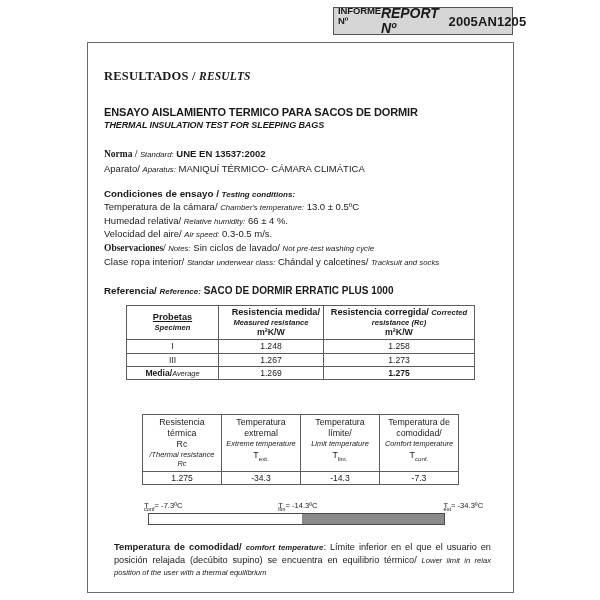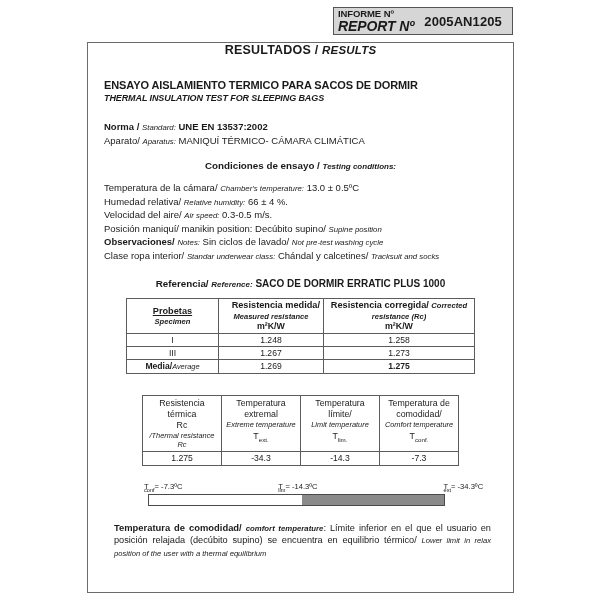--- a/index.html
+++ b/index.html
@@ -25,21 +25,21 @@
     height: 28px;
     border: 1px solid #555;
     background: #d6d6d6;
     display: flex;
     align-items: center;
     box-sizing: border-box;
     padding: 0 4px;
   }
   .report-no-labels {
     display: flex;
-    flex-direction: column;
+    flex-direction: row;
     justify-content: flex-start;
     line-height: 1.05;
   }
   .rn-es {
     font-size: 9.5px;
     font-weight: bold;
     letter-spacing: -0.1px;
   }
   .rn-en {
     font-size: 14px;
@@ -65,24 +65,25 @@
     background: #ffffff;
     box-sizing: border-box;
     overflow: hidden;
   }
   .page-inner {
     padding: 0 16px;
   }
 
   
   .results-title {
-    text-align: center;
     font-size: 12.5px;
     font-weight: bold;
+    margin-top: 26px;
     letter-spacing: 0.2px;
+    font-family: Liberation Serif, serif;
   }
   .results-title .en {
     font-style: italic;
     font-size: 11.5px;
   }
   .test-title {
     margin-top: 22px;
     font-size: 11px;
     font-weight: bold;
     line-height: 1.25;
@@ -96,38 +97,37 @@
     letter-spacing: -0.1px;
   }
 
   
   .spec-block { margin-top: 16px; }
   .spec-line {
     font-size: 9.5px;
     line-height: 1.42;
     white-space: nowrap;
   }
-  .k-es { font-weight: bold; }
+  .k-es { font-weight: bold; font-family: Liberation Serif, serif; }
   .k-en { font-style: italic; font-size: 7.8px; }
   .v { font-size: 9.5px; }
   .v-bold { font-weight: bold; font-size: 9.5px; }
   .v-en { font-style: italic; font-size: 7.8px; }
 
   .cond-head {
     font-size: 9.8px;
     font-weight: bold;
     margin-top: 13px;
-    margin-bottom: 10px;
-    text-align: center;
+    margin-bottom: 1px;
   }
   .cond-head .k-en { font-size: 8px; font-weight: bold; }
 
   
   .reference-line {
-    text-align: center;
+    text-align: left;
     margin-top: 16px;
     font-size: 9.8px;
     font-weight: bold;
   }
   .reference-line .k-en { font-size: 8px; font-weight: bold; }
   .reference-line .ref-val { font-size: 10px; font-weight: bold; }
 
   
   .tbl-wrap-1 {
     margin-top: 9px;
@@ -152,21 +152,21 @@
   .th-probetas { font-weight: bold; font-size: 9.2px; text-decoration: underline; }
   .cell-val { font-size: 8.6px; }
   .cell-val-bold { font-size: 8.8px; font-weight: bold; }
   .spec-id { text-align: right; font-size: 8.6px; padding-right: 6px; }
   .spec-id-c { text-align: center; font-size: 8.6px; }
   .media-cell { font-weight: bold; font-size: 8.8px; }
   .media-cell .k-en { font-style: italic; font-size: 7.4px; font-weight: normal; }
 
   
   .tbl-wrap-2 {
-    margin-top: 21px;
+    margin-top: 34px;
     padding: 0 38px 4px 38px;
   }
   table.ttbl {
     width: 100%;
     border-collapse: collapse;
     table-layout: fixed;
   }
   table.ttbl td {
     border: 1px solid #5c5c5c;
     padding: 2px 2px;
@@ -277,25 +277,20 @@
         <span>Humedad relativa/ </span><span class="k-en">Relative humidity:</span>
         <span class="v">66 ± 4 %.</span>
         <span class="v-en"></span>
       </div>
       <div class="spec-line">
         <span>Velocidad del aire/ </span><span class="k-en">Air speed:</span>
         <span class="v">0.3-0.5 m/s.</span>
         <span class="v-en"></span>
       </div>
       <div class="spec-line">
-        <span>Posición maniquí/ manikin position:</span><span class="k-en"></span>
-        <span class="v">Decúbito supino/</span>
-        <span class="v-en">Supine position</span>
-      </div>
-      <div class="spec-line">
         <span class="k-es">Observaciones/ </span><span class="k-en">Notes:</span>
         <span class="v">Sin ciclos de lavado/</span>
         <span class="v-en">Not pre-test washing cycle</span>
       </div>
       <div class="spec-line">
         <span>Clase ropa interior/ </span><span class="k-en">Standar underwear class:</span>
         <span class="v">Chándal y calcetines/</span>
         <span class="v-en">Tracksuit and socks</span>
       </div>
     </div>

